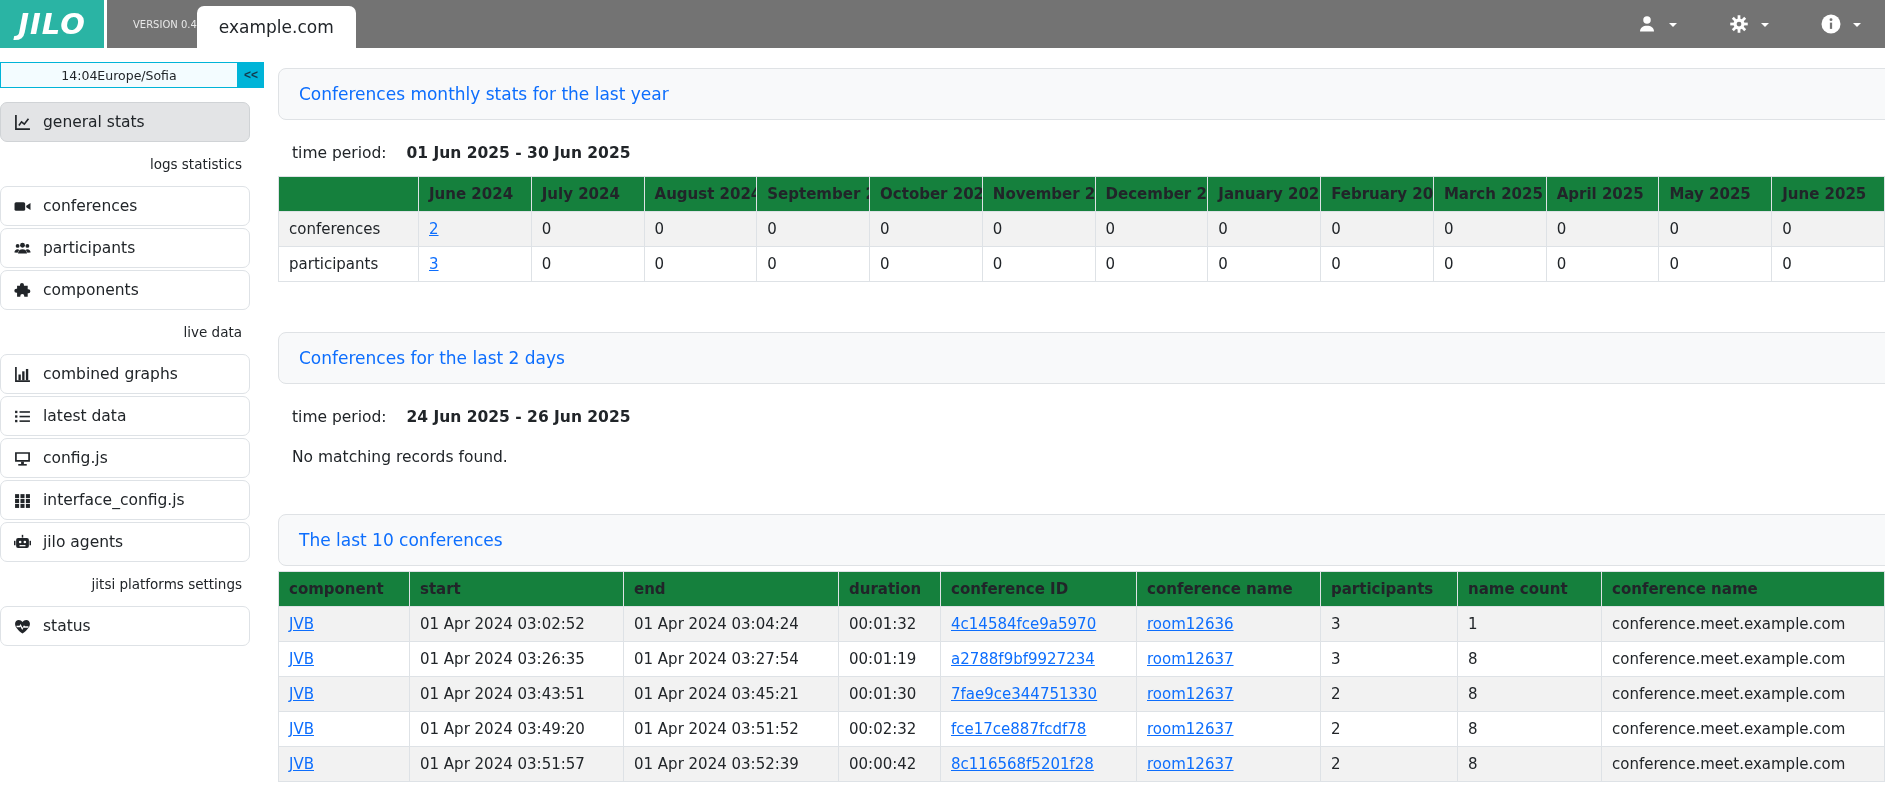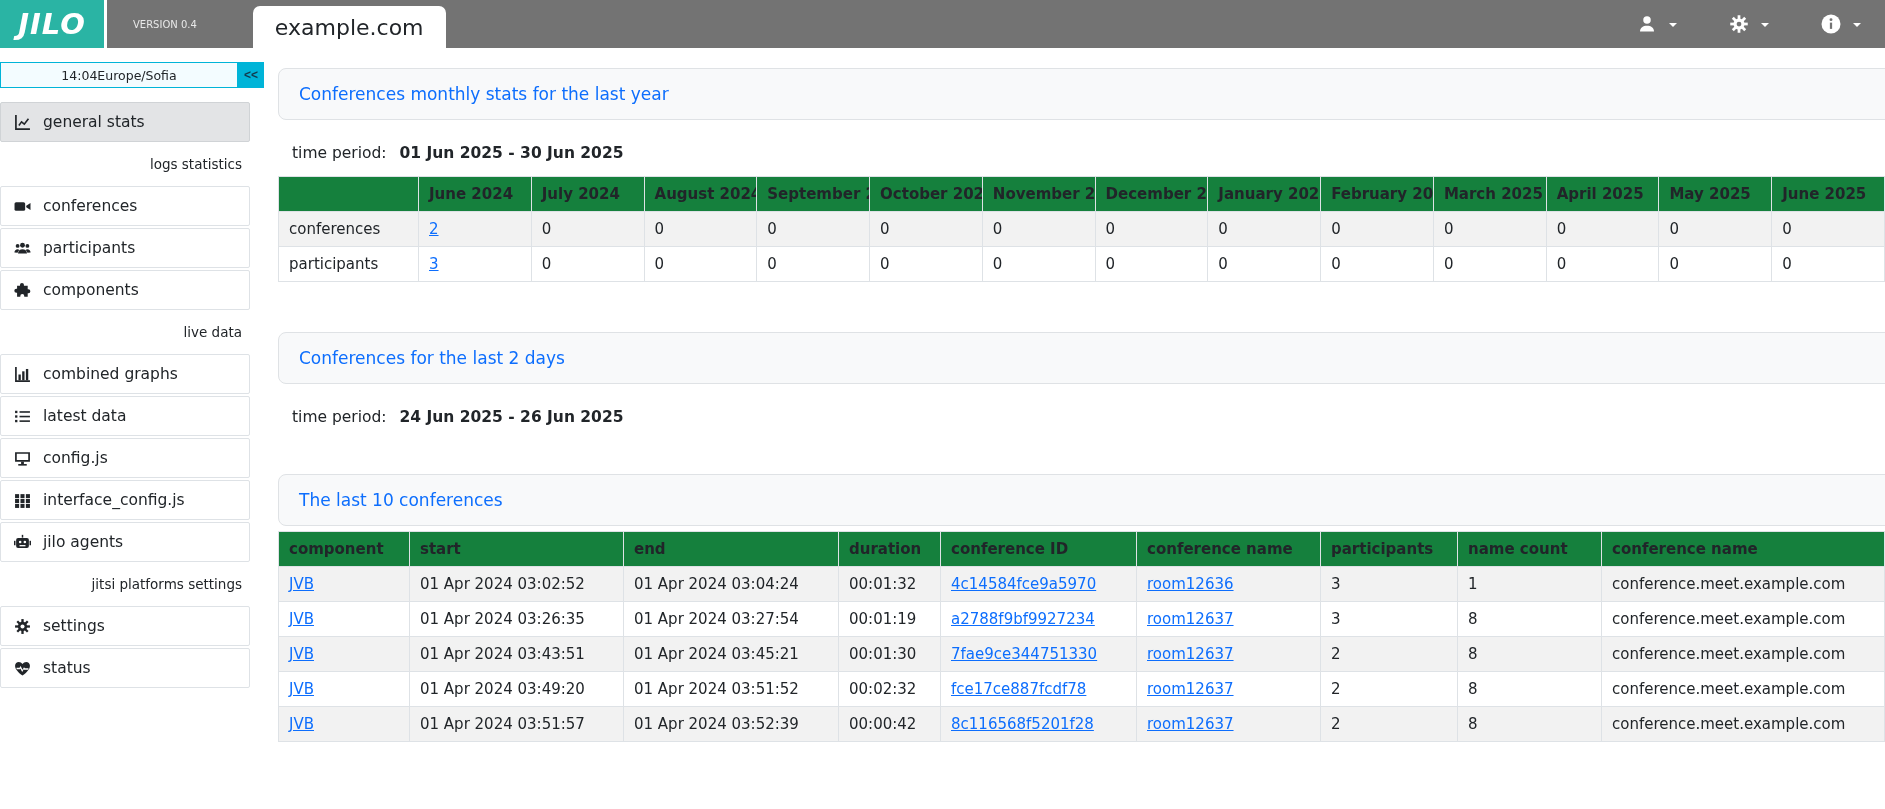--- a/index.html
+++ b/index.html
@@ -5,58 +5,58 @@
   *{box-sizing:border-box;margin:0;padding:0}
   html,body{width:1885px;height:809px;overflow:hidden}
   body{font-family:"DejaVu Sans","Liberation Sans",sans-serif;color:#212529;background:#fff;font-size:15px}
 
   
   .topbar{height:48px;background:#737373;display:flex;align-items:center}
   .logo{width:107px;height:48px;background:#2ab4a4;border-right:3px solid #ffffff;color:#fff;
         font-weight:bold;font-style:italic;font-size:29px;display:flex;align-items:center;
         justify-content:center;letter-spacing:1px;flex:none}
   .version{color:#e8e8e8;font-size:10px;margin-left:26px;flex:none}
-  .tab{margin-left:56px;align-self:flex-end;height:42px;background:#fff;border-radius:7px 7px 0 0;
-       padding:0 22px;display:flex;align-items:center;font-size:22px;cursor:pointer;flex:none}
+  .tab{align-self:flex-end;height:42px;background:#fff;border-radius:7px 7px 0 0;
+       padding:0 22px;display:flex;align-items:center;font-size:17px;cursor:pointer;flex:none}
   .topbar-menus{margin-left:auto;display:flex;align-items:center;gap:52px;margin-right:24px}
   .menu-group{display:flex;align-items:center;gap:12px;cursor:pointer}
   .tb-icon{display:flex}
   .tb-icon svg{width:20px;height:20px;fill:#fff}
   .tb-icon svg .hole{fill:#737373}
   .caret{width:0;height:0;border:4.5px solid transparent;border-top-color:#fff;margin-top:5px}
 
   
   .layout{display:flex;height:761px}
   .sidebar{width:264px;flex:none;padding-top:14px}
   .main{flex:1;min-width:0;padding:20px 0 0 14px}
 
   
   .time-row{display:flex;height:26px;width:264px}
   .time-box{flex:1;border:1px solid #00b4d8;background:#f3fcff;display:flex;align-items:center;
             justify-content:center;font-size:12.5px}
   .collapse-btn{width:26px;background:#00b4d8;color:#123a4d;font-weight:bold;font-size:12px;
                 display:flex;align-items:center;justify-content:center;cursor:pointer;border:none}
   .side-menu{width:250px;margin-top:14px}
-  .side-item{height:40px;margin-bottom:2px;border:1px solid #dee2e6;border-radius:2px;display:flex;
+  .side-item{height:40px;margin-bottom:2px;border:1px solid #dee2e6;border-radius:7px;display:flex;
              align-items:center;padding-left:12px;gap:11px;font-size:15.5px;cursor:pointer;background:#fff}
   .side-item.active{background:#e3e4e6;border-color:#d0d3d6}
   .side-item .icon{width:19px;display:flex;justify-content:center;flex:none}
   .side-item .icon svg{width:17px;height:17px;fill:#212529}
   .side-item .icon svg .hole{fill:#fff}
   .side-header{height:40px;margin-bottom:2px;display:flex;align-items:center;justify-content:flex-end;
                padding-right:8px;font-size:13.5px;color:#212529}
 
   
   .card-head{width:calc(100% + 14px);background:#f8f9fa;border:1px solid #dfe2e5;border-radius:8px;
              padding:15px 20px;font-size:17px}
   .card-head a{color:#0d6efd;text-decoration:none;cursor:pointer}
   .card2{margin-top:50px}
   .card3{margin-top:48px}
   .tp{margin:24px 0 0 14px;font-size:15.5px}
-  .tp .tp-label{margin-right:13px}
+  .tp .tp-label{margin-right:20px}
   .tp b{font-weight:bold}
   .msg{margin:22px 0 0 14px;font-size:15.5px}
 
   table{border-collapse:collapse;width:100%;table-layout:fixed}
   th,td{border:1px solid #dee2e6;padding:8px 10px;text-align:left;font-size:15px;
         overflow:hidden;white-space:nowrap}
   th{font-weight:bold}
   thead tr{background:#15803d}
   tbody tr:nth-child(odd){background:#f2f2f2}
   tbody tr:nth-child(even){background:#fff}
@@ -221,35 +221,20 @@
               <circle cx="10.2" cy="7.6" r="1.2" class="hole"></circle>
               <rect x="5.2" y="10.4" width="5.6" height="1.2" class="hole"></rect>
             </svg>
           </span>
           <span>jilo agents</span>
         </div>
         <div class="side-header">jitsi platforms settings</div>
         <div class="side-item">
           <span class="icon">
             <svg viewBox="0 0 16 16">
-              <g>
-                <rect x="6.9" y="1" width="2.2" height="14"></rect>
-                <rect x="6.9" y="1" width="2.2" height="14" transform="rotate(45 8 8)"></rect>
-                <rect x="6.9" y="1" width="2.2" height="14" transform="rotate(90 8 8)"></rect>
-                <rect x="6.9" y="1" width="2.2" height="14" transform="rotate(135 8 8)"></rect>
-                <circle cx="8" cy="8" r="4.4"></circle>
-                <circle cx="8" cy="8" r="1.9" class="hole"></circle>
-              </g>
-            </svg>
-          </span>
-          <span>settings</span>
-        </div>
-        <div class="side-item">
-          <span class="icon">
-            <svg viewBox="0 0 16 16">
               <path d="M8 14.6C3.1 11 1 8 1 5.3 1 3.3 2.6 1.8 4.5 1.8c1.4 0 2.7.8 3.5 2 .8-1.2 2.1-2 3.5-2 1.9 0 3.5 1.5 3.5 3.5C15 8 12.9 11 8 14.6z"></path>
               <path d="M2.4 7.4h2.8l1-1.7 1.8 3.4 1.4-2.3.9 1h3.3v1.4H9.5l-.3-.4-1.5 2.4-1.7-3.3-.4.9H2.4z" class="hole"></path>
             </svg>
           </span>
           <span>status</span>
         </div>
       </div>
   </div>
 
   <div class="main">
@@ -330,20 +315,21 @@
           </tr>
         </tbody>
     </table>
 
     <div class="card-head card2">
       <a>Conferences for the last 2 days</a>
     </div>
     <div class="tp">
       <span class="tp-label">time period:</span><b>24 Jun 2025 - 26 Jun 2025</b>
     </div>
+    <div class="msg">No matching records found.</div>
 
     <div class="card-head card3">
       <a>The last 10 conferences</a>
     </div>
     <table class="ctable">
       <colgroup>
           <col style="width: 131px;">
           <col style="width: 214px;">
           <col style="width: 215px;">
           <col style="width: 102px;">

